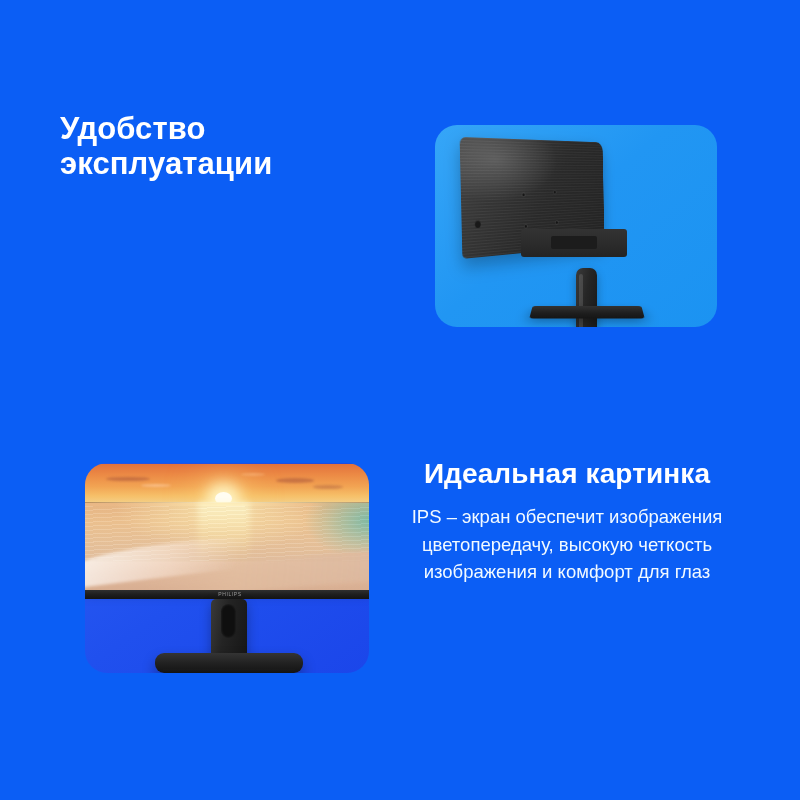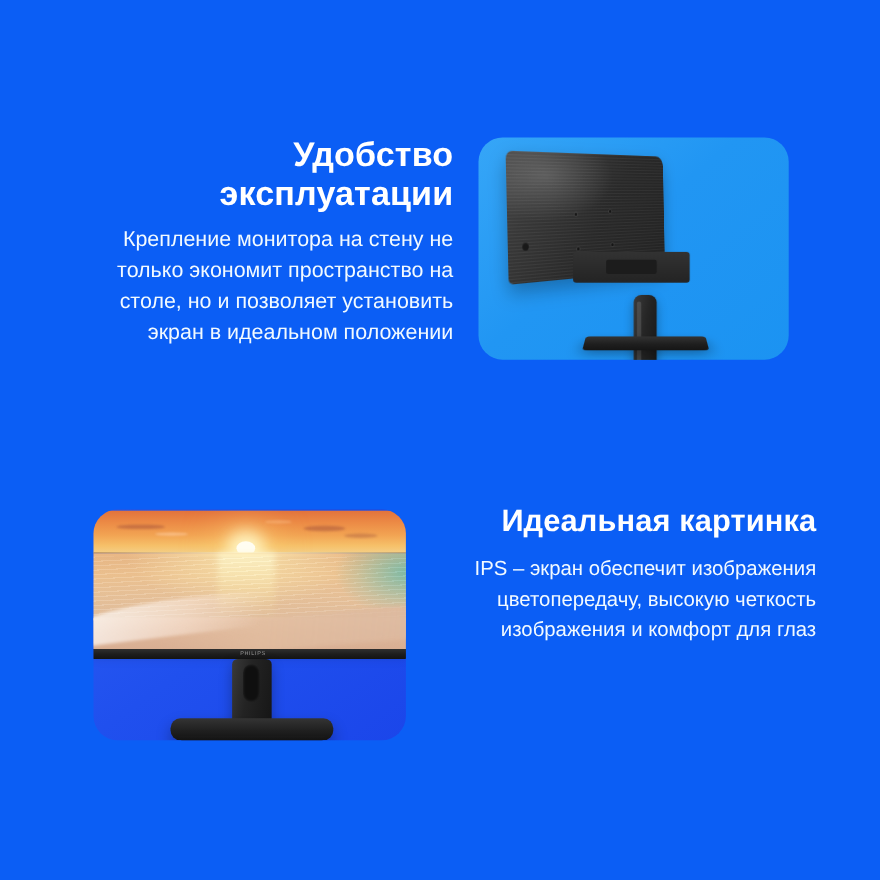--- a/index.html
+++ b/index.html
@@ -12,22 +12,22 @@
     position:relative;width:800px;height:800px;overflow:hidden;
     background:
       radial-gradient(120% 110% at 100% 0%, rgba(16,207,224,1) 0%, rgba(16,207,224,0) 55%),
       radial-gradient(130% 120% at 0% 100%, rgba(14,32,206,1) 0%, rgba(14,32,206,0) 58%),
       radial-gradient(120% 120% at 100% 100%, rgba(19,134,224,0.95) 0%, rgba(19,134,224,0) 52%),
       linear-gradient(135deg, #0c5ef5 0%, #0f74f0 38%, #129b7e6 72%, #12b9e2 100%);
   }
 
   
   .block{position:absolute;}
-  #block-convenience{left:60px;top:112px;width:352px;text-align:right;margin-top:12px;}
-  #block-picture{left:392px;top:458px;width:350px;text-align:right;}
+  #block-convenience{left:60px;top:112px;width:352px;}
+  #block-picture{left:392px;top:458px;width:350px;text-align:center;}
 
   .headline{
     color:#ffffff;font-weight:bold;letter-spacing:0.1px;
     margin:0 0 12px 0;
   }
   #block-convenience .headline{font-size:31px;line-height:1.12;}
   #block-picture .headline{font-size:28px;line-height:1.12;margin-bottom:14px;}
 
   .body-text{
     color:#f2faff;font-weight:normal;font-size:19.5px;line-height:1.42;
@@ -229,21 +229,20 @@
       </div>
       <div class="mb-neck">
         <div class="mb-neck-hi"></div>
       </div>
       <div class="mb-base"></div>
     </div>
   </div>
 
   <div class="block" id="block-convenience">
     <h2 class="headline">Удобство эксплуатации</h2>
-    <p class="body-text">Крепление монитора на стену не только экономит пространство на столе, но и позволяет установить экран в идеальном положении</p>
   </div>
 
   <div class="card" id="card-front">
     <div class="mf-wrap">
       <div class="mf-screen">
         <div class="sky"></div>
         <div class="cloud c1"></div>
         <div class="cloud c2"></div>
         <div class="cloud c3"></div>
         <div class="cloud c4"></div>

